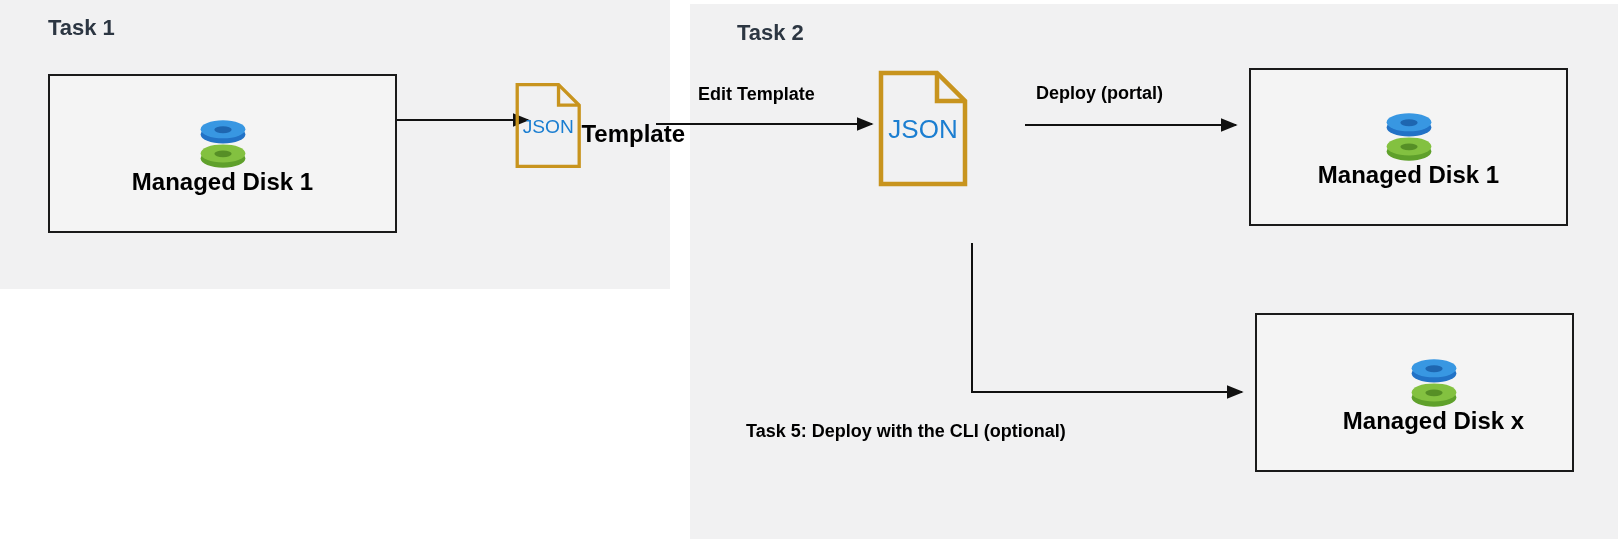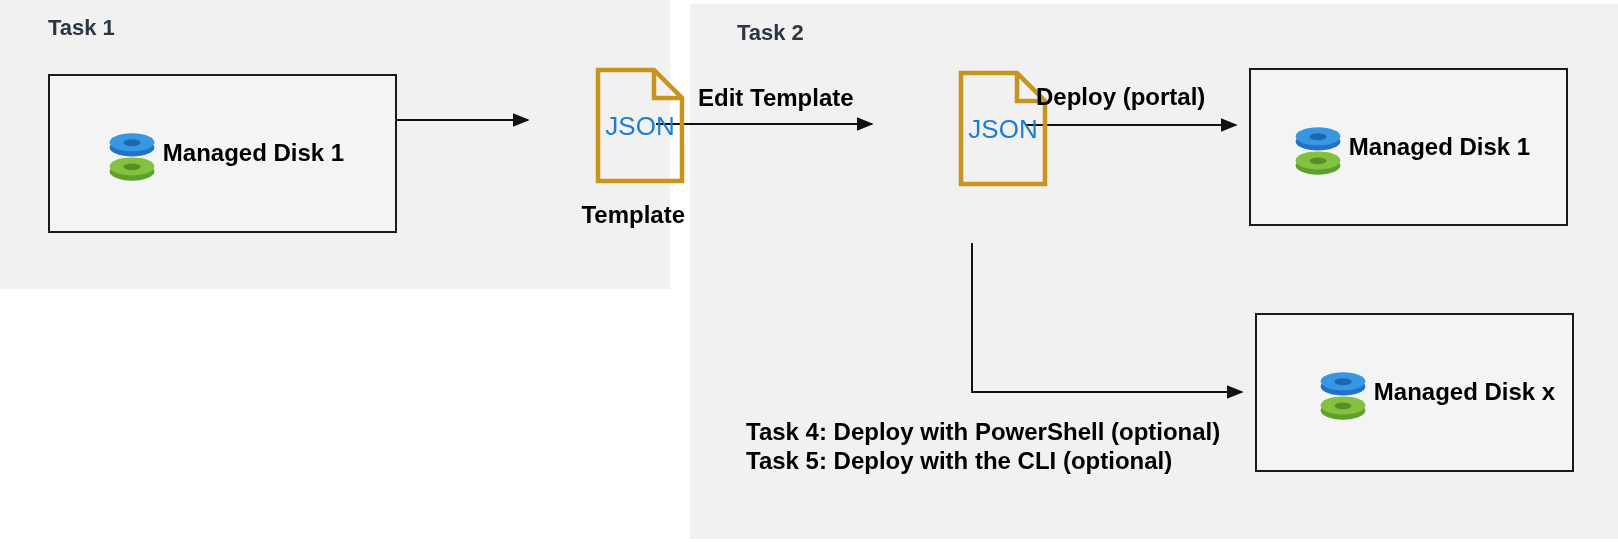--- a/index.html
+++ b/index.html
@@ -3,27 +3,27 @@
 <meta charset="utf-8">
 <style>
   html,body{margin:0;padding:0;background:#ffffff;}
   #canvas{
     position:relative;width:1618px;height:542px;background:#ffffff;overflow:hidden;
     font-family:"Liberation Sans","DejaVu Sans",sans-serif;
   }
   .abs{position:absolute;}
   .panel{background:#F1F1F2;}
   .task-title{font-size:22px;font-weight:bold;color:#2C3642;white-space:nowrap;}
-  .flow-label{font-size:24px;font-weight:bold;color:#000000;white-space:nowrap;}
+  .flow-label{font-size:18px;font-weight:bold;color:#000000;white-space:nowrap;}
   .disk-box{
     background:#F4F4F4;border:2px solid #1a1a1a;box-sizing:border-box;
-    display:flex;align-items:center;justify-content:center;
+    display:flex;flex-direction:column;align-items:center;justify-content:center;
   }
   .box-label{font-size:24px;font-weight:bold;color:#000000;white-space:nowrap;line-height:1.1;}
-  .doc-group{display:flex;flex-direction:column;align-items:flex-end;}
+  .doc-group{display:flex;flex-direction:row;align-items:center;}
   .doc-label{font-size:24px;font-weight:bold;color:#000000;white-space:nowrap;margin-top:18px;line-height:1.1;}
   .json-text{font-size:26px;fill:#1B7ED1;font-family:"Liberation Sans","DejaVu Sans",sans-serif;}
   .task45-block{display:flex;flex-direction:column;line-height:29px;}
   #arrow-layer{position:absolute;left:0;top:0;pointer-events:none;}
 </style>
 </head>
 <body>
 
 <div id="canvas">
 
@@ -98,17 +98,16 @@
       <ellipse cx="36" cy="20" rx="26" ry="10.5" fill="#3897E2"></ellipse>
       <ellipse cx="36" cy="20.5" rx="10" ry="4" fill="#1E66B0"></ellipse>
       <ellipse cx="36" cy="54" rx="26" ry="10.5" fill="#5FA02B"></ellipse>
       <ellipse cx="36" cy="48" rx="26" ry="10.5" fill="#83C140"></ellipse>
       <ellipse cx="36" cy="48.5" rx="10" ry="4" fill="#568F26"></ellipse>
     </svg>
     <div class="box-label">Managed Disk x</div>
   </div>
 
   <div class="abs flow-label task45-block" style="left:746px;top:417px;">
-    <span>Task 4: Deploy with PowerShell (optional)</span>
     <span>Task 5: Deploy with the CLI (optional)</span>
   </div>
 
 </div>
 
 </body></html>

